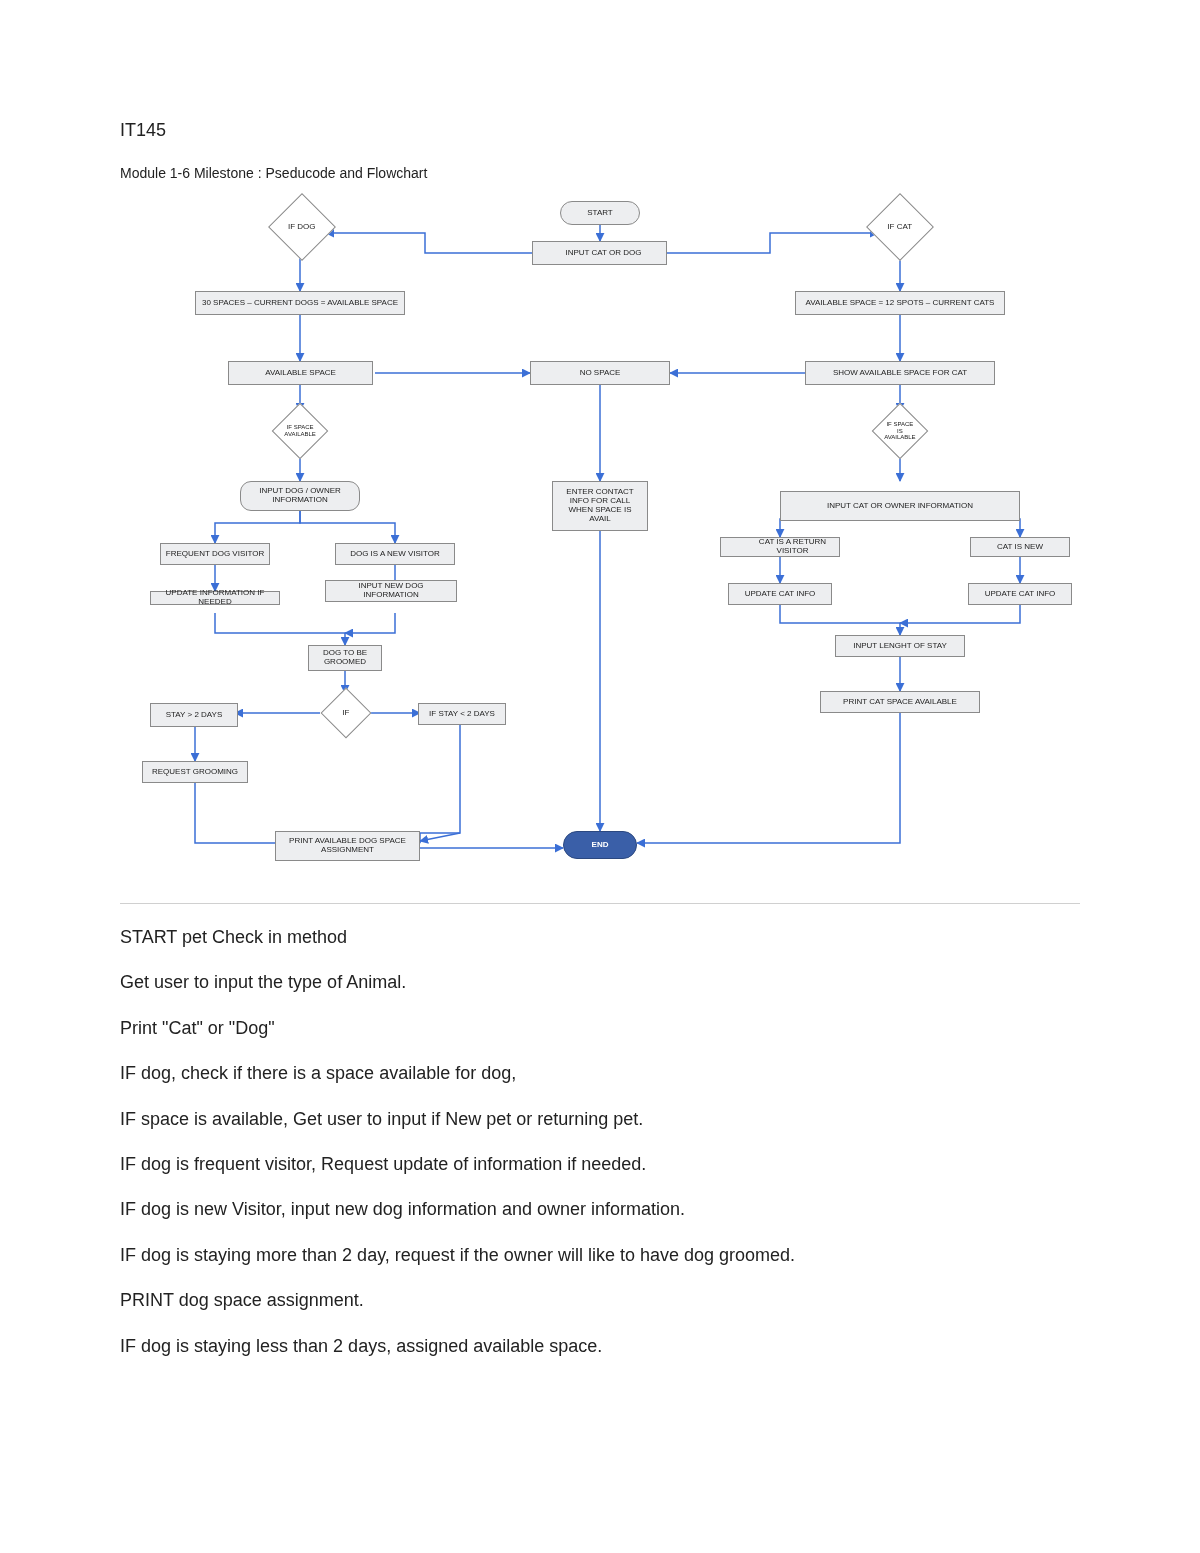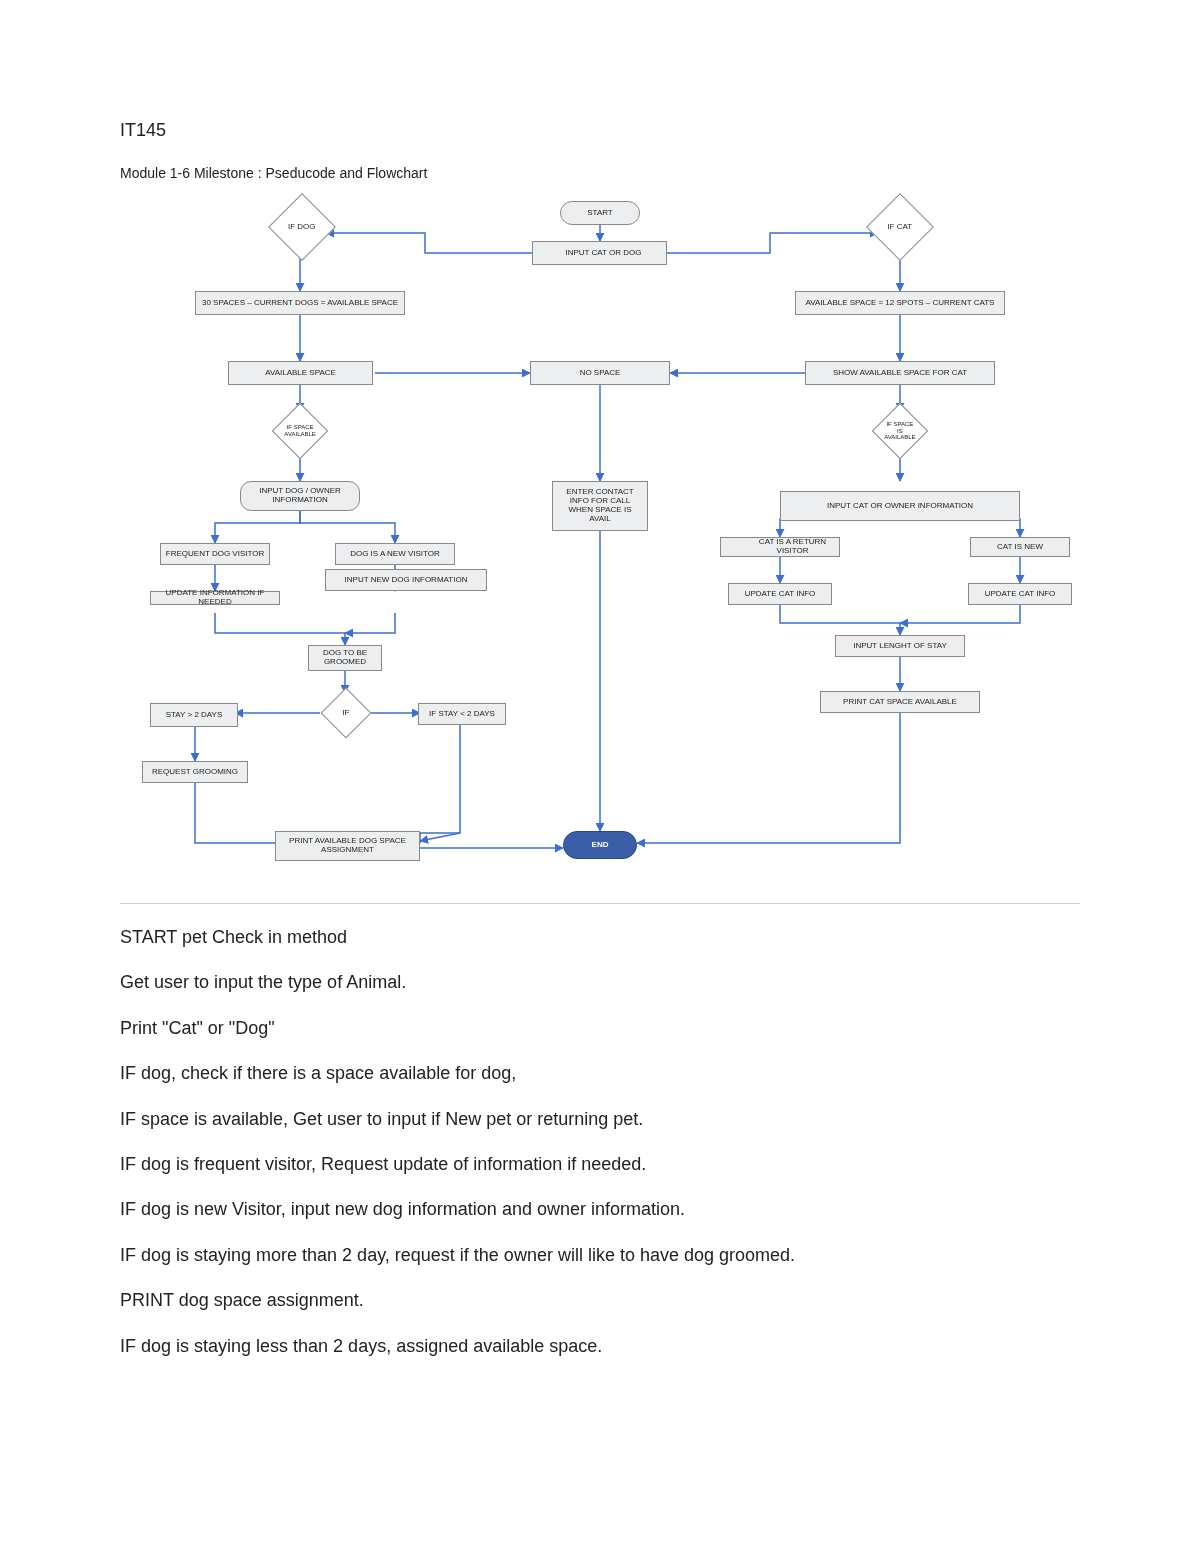--- a/index.html
+++ b/index.html
@@ -216,21 +216,21 @@
   <div class="node rect" style="left:600px; top:344px; width:120px; height:20px;padding-left:29px;">
       <span>CAT IS A RETURN VISITOR</span>
     </div>
   <div class="node rect" style="left:850px; top:344px; width:100px; height:20px;">
       <span>CAT IS NEW</span>
     </div>
 
   <div class="node rect" style="left:30px; top:398px; width:130px; height:14px;">
       <span>UPDATE INFORMATION IF NEEDED</span>
     </div>
-  <div class="node rect" style="left:205px; top:376px; width:162px; height:22px;">
+  <div class="node rect" style="left:205px; top:387px; width:132px; height:22px;">
       <span>INPUT NEW DOG INFORMATION</span>
     </div>
   <div class="node rect" style="left:608px; top:390px; width:104px; height:22px;">
       <span>UPDATE CAT INFO</span>
     </div>
   <div class="node rect" style="left:848px; top:390px; width:104px; height:22px;">
       <span>UPDATE CAT INFO</span>
     </div>
 
   <div class="node rect" style="left:188px; top:452px; width:74px; height:26px;">

